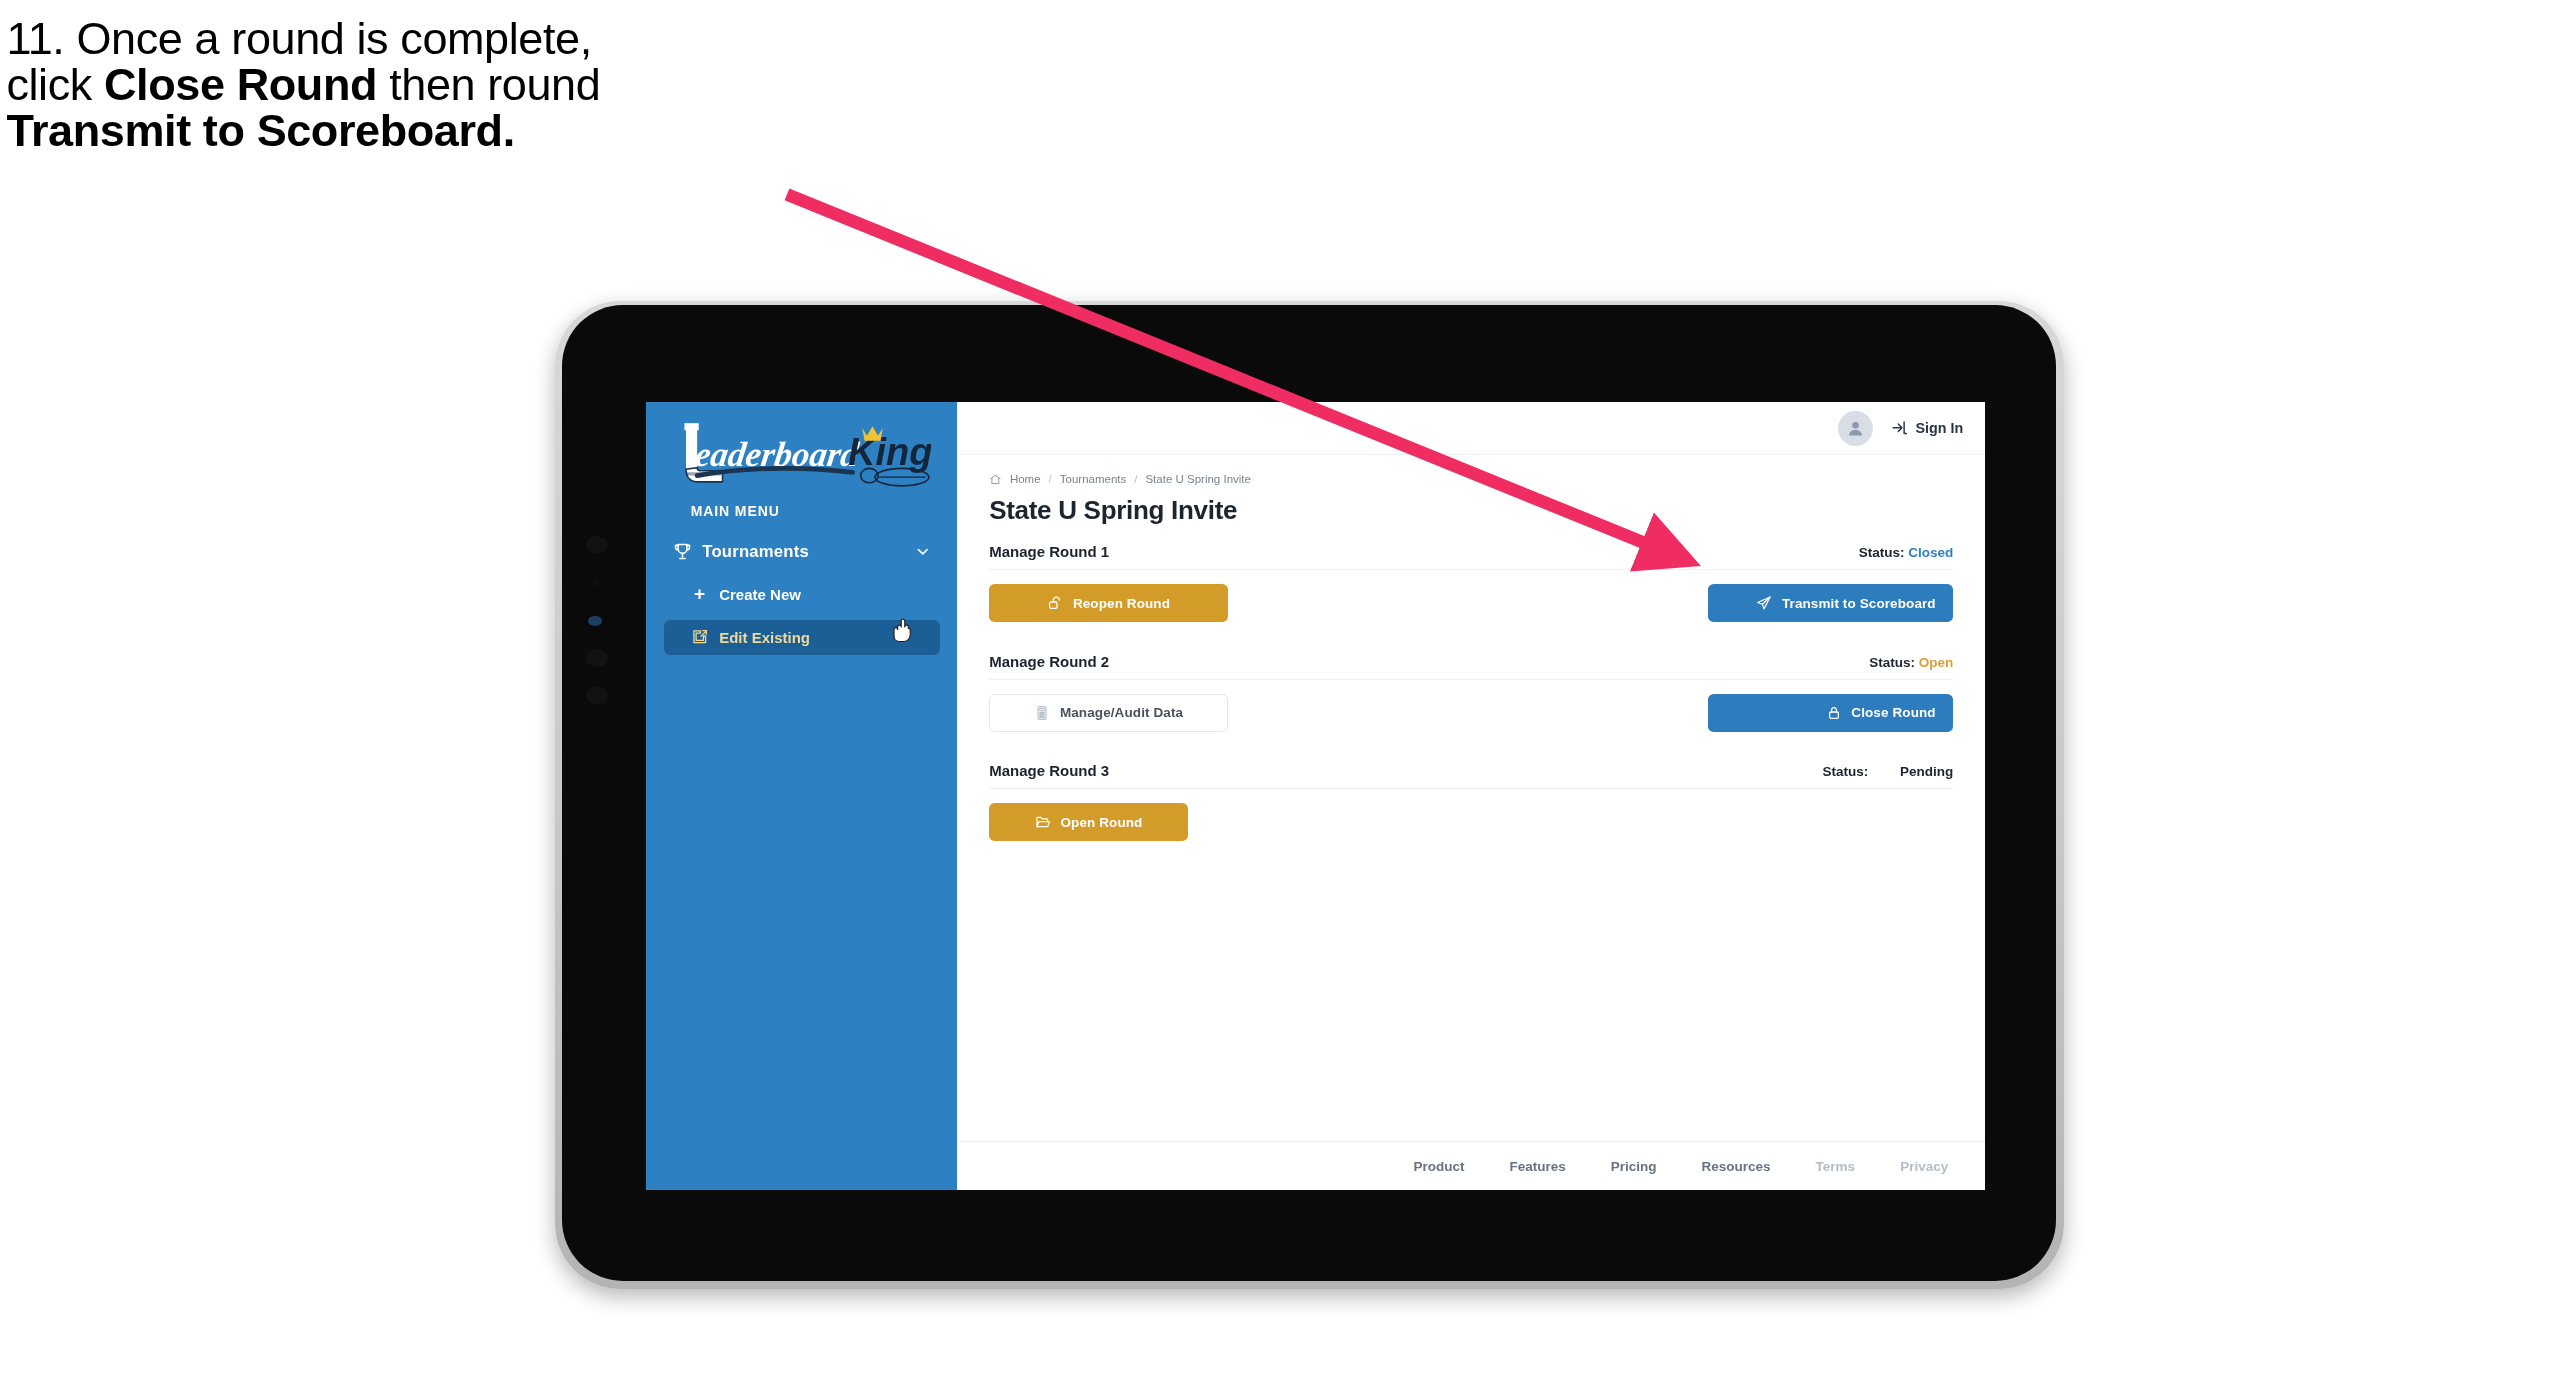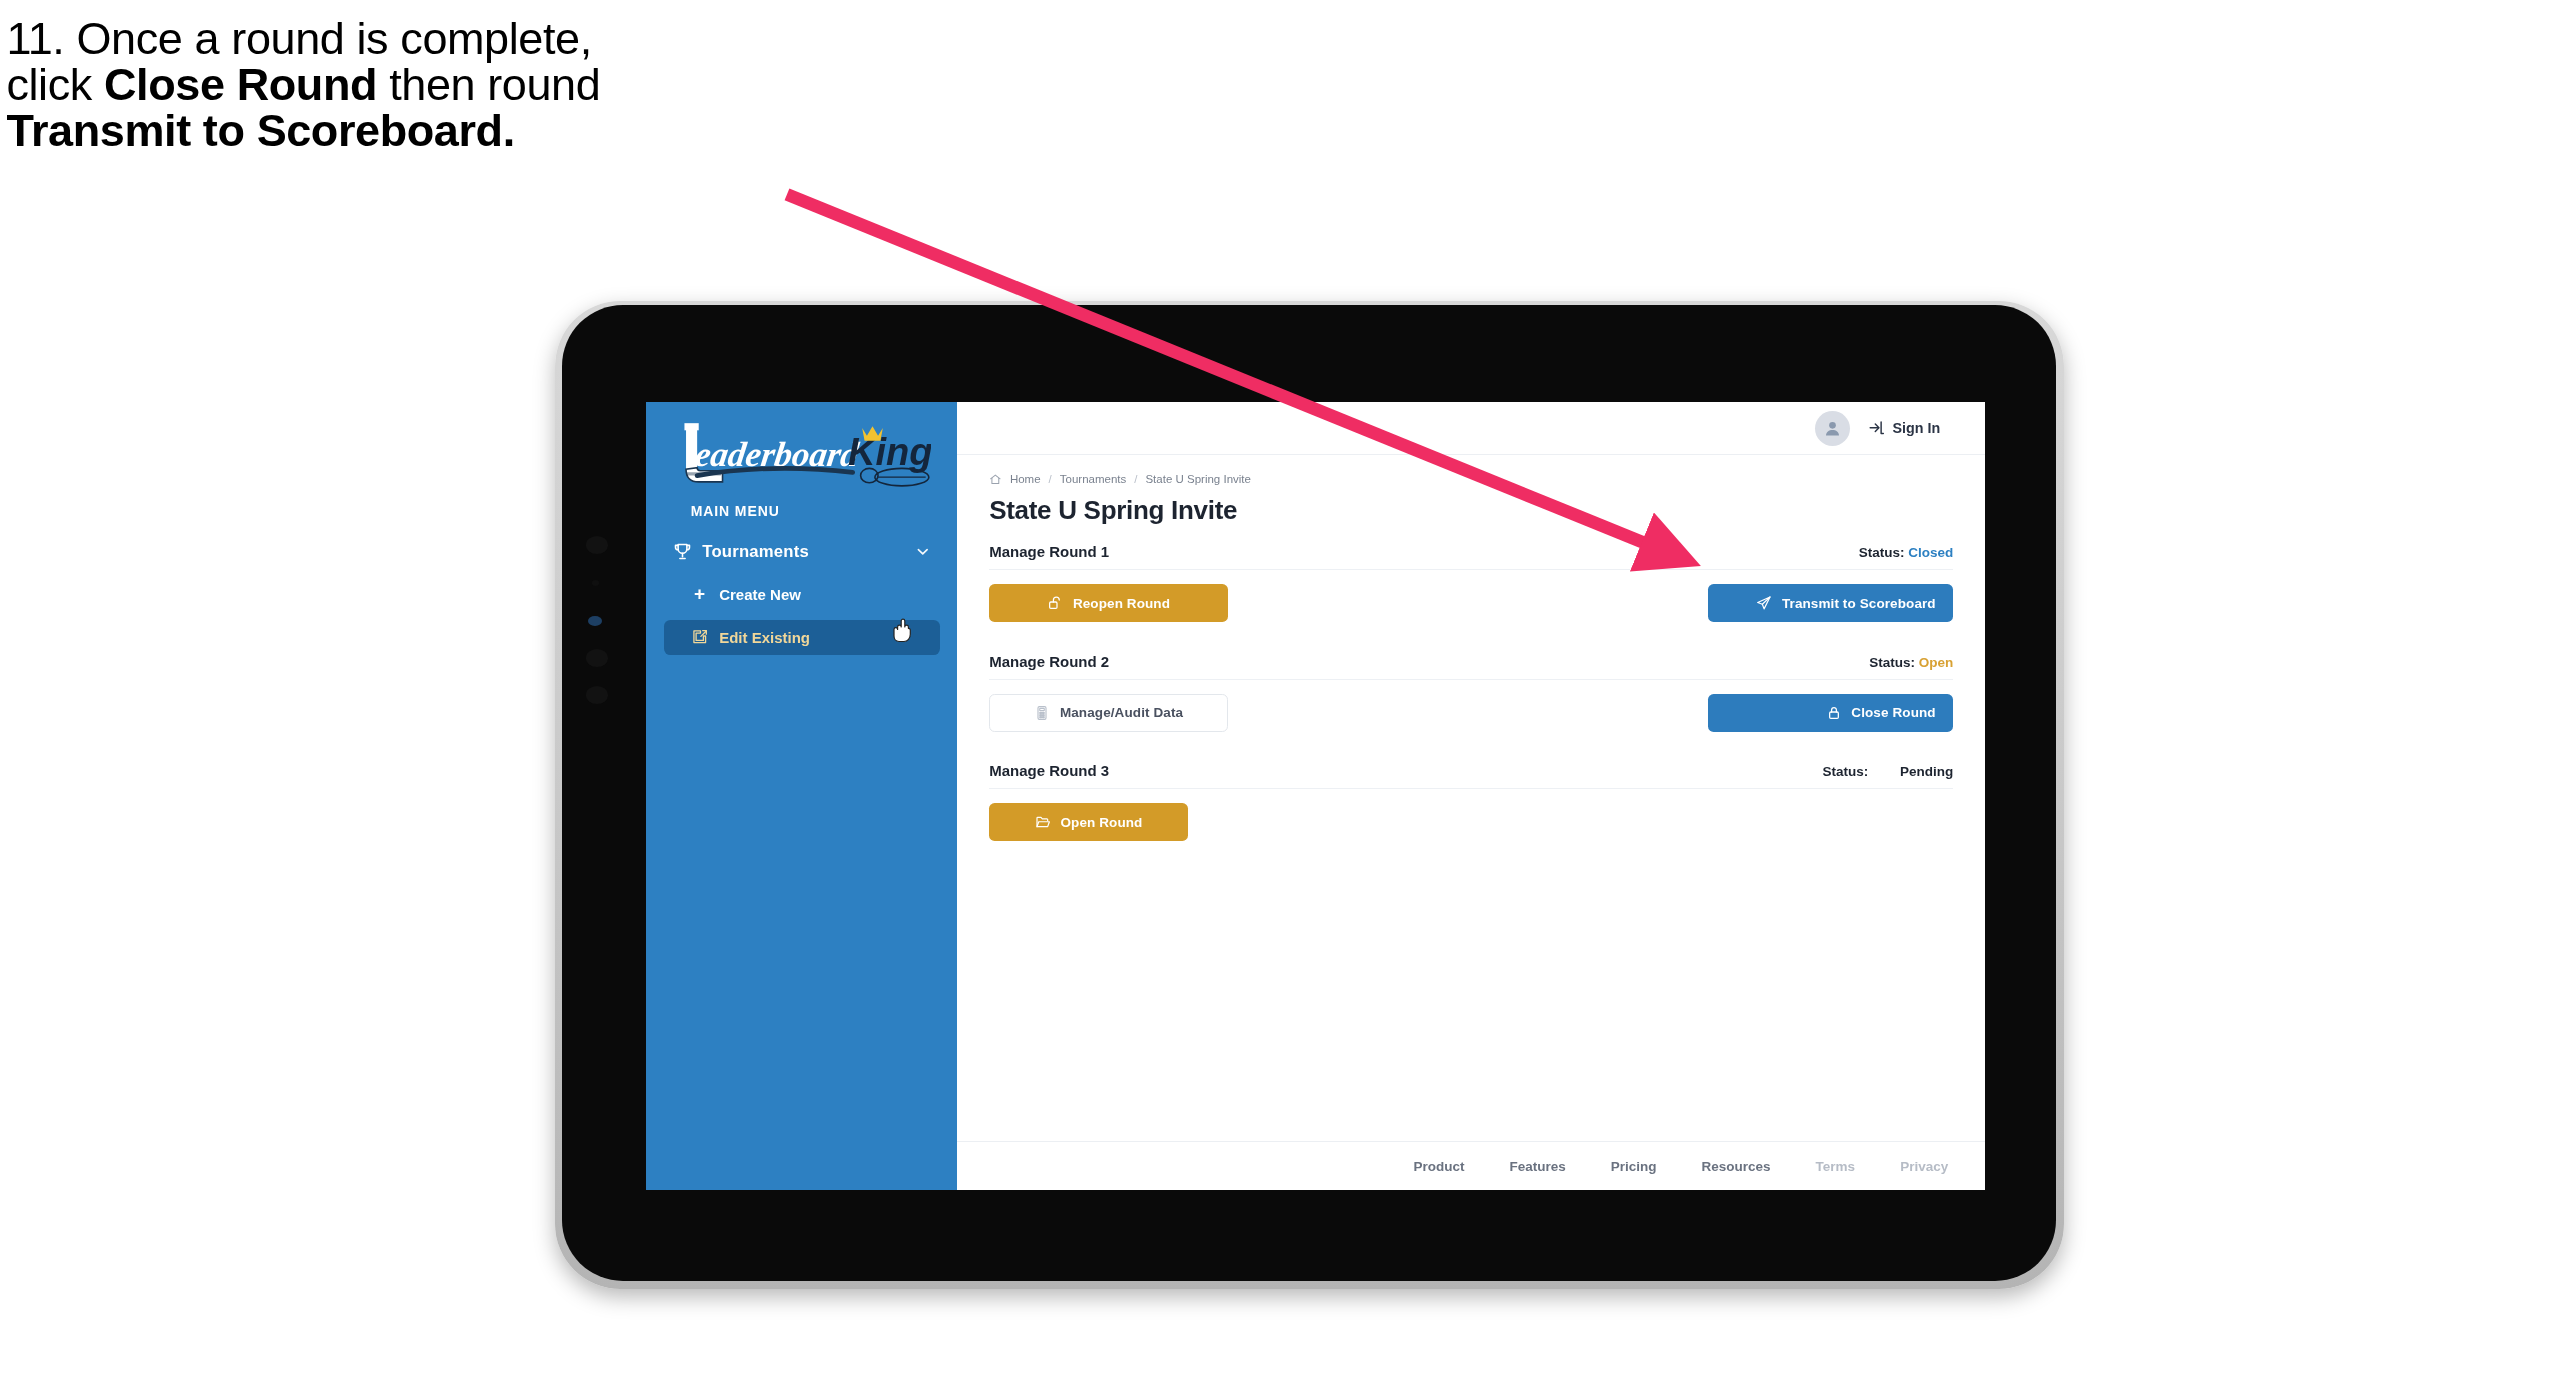--- a/index.html
+++ b/index.html
@@ -136,21 +136,21 @@
     display: flex;
     flex-direction: column;
     position: relative;
   }
   .topbar {
     height: 53px;
     border-bottom: 0.8px solid #eceff3;
     display: flex;
     align-items: center;
     justify-content: flex-end;
-    padding-right: 45px;
+    padding-right: 22px;
     gap: 17.5px;
   }
   .avatar {
     width: 35px; height: 35px;
     border-radius: 50%;
     background: #d9dde5;
     display: flex; align-items: center; justify-content: center;
   }
   .signin {
     display: flex; align-items: center; gap: 7.2px;

